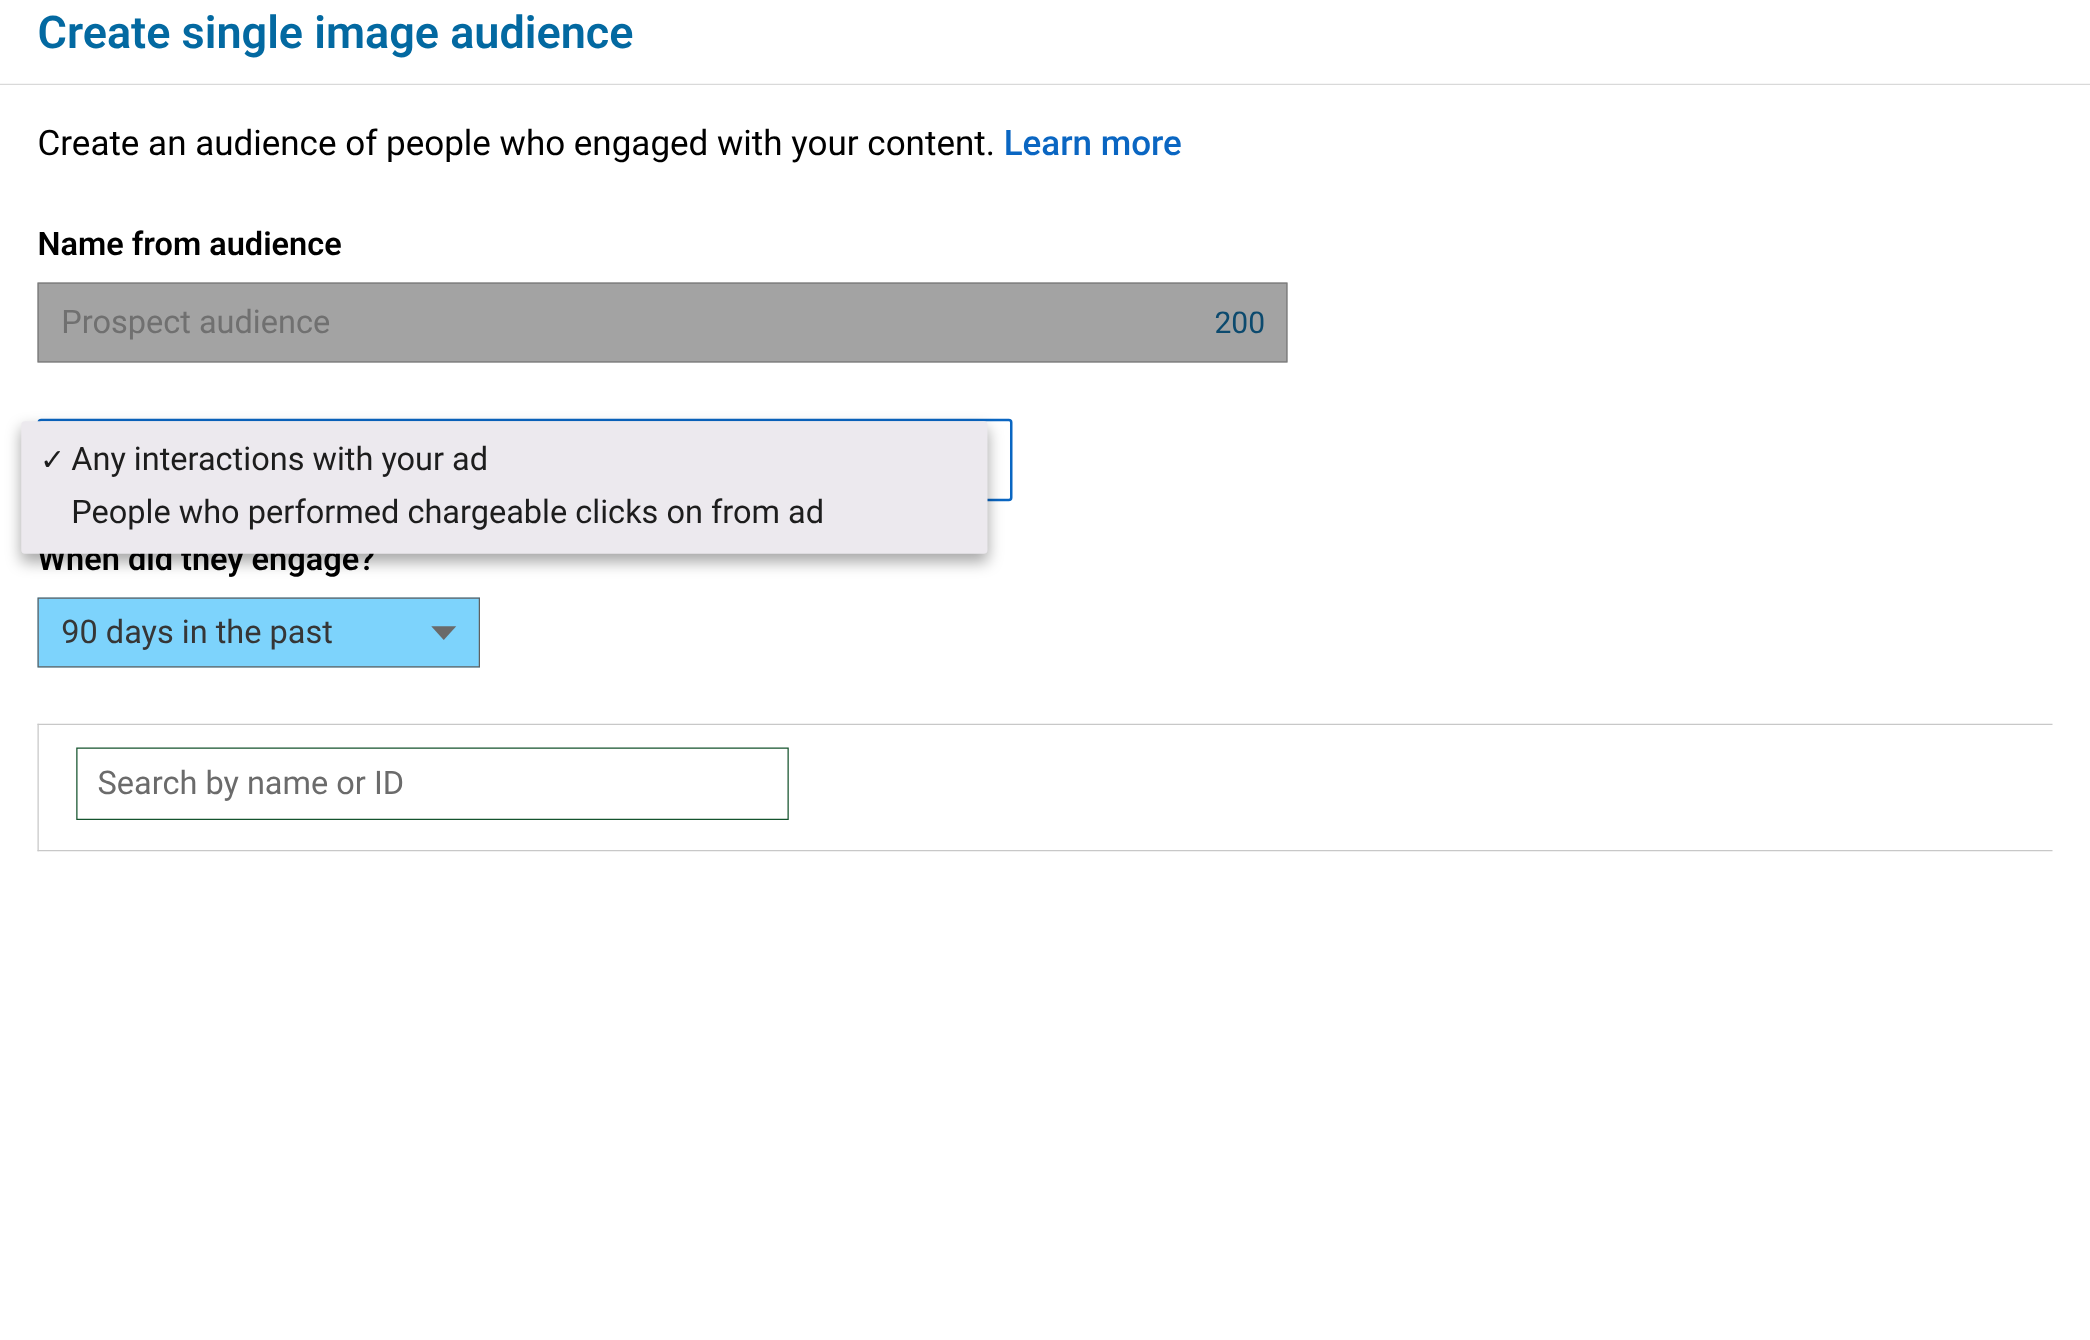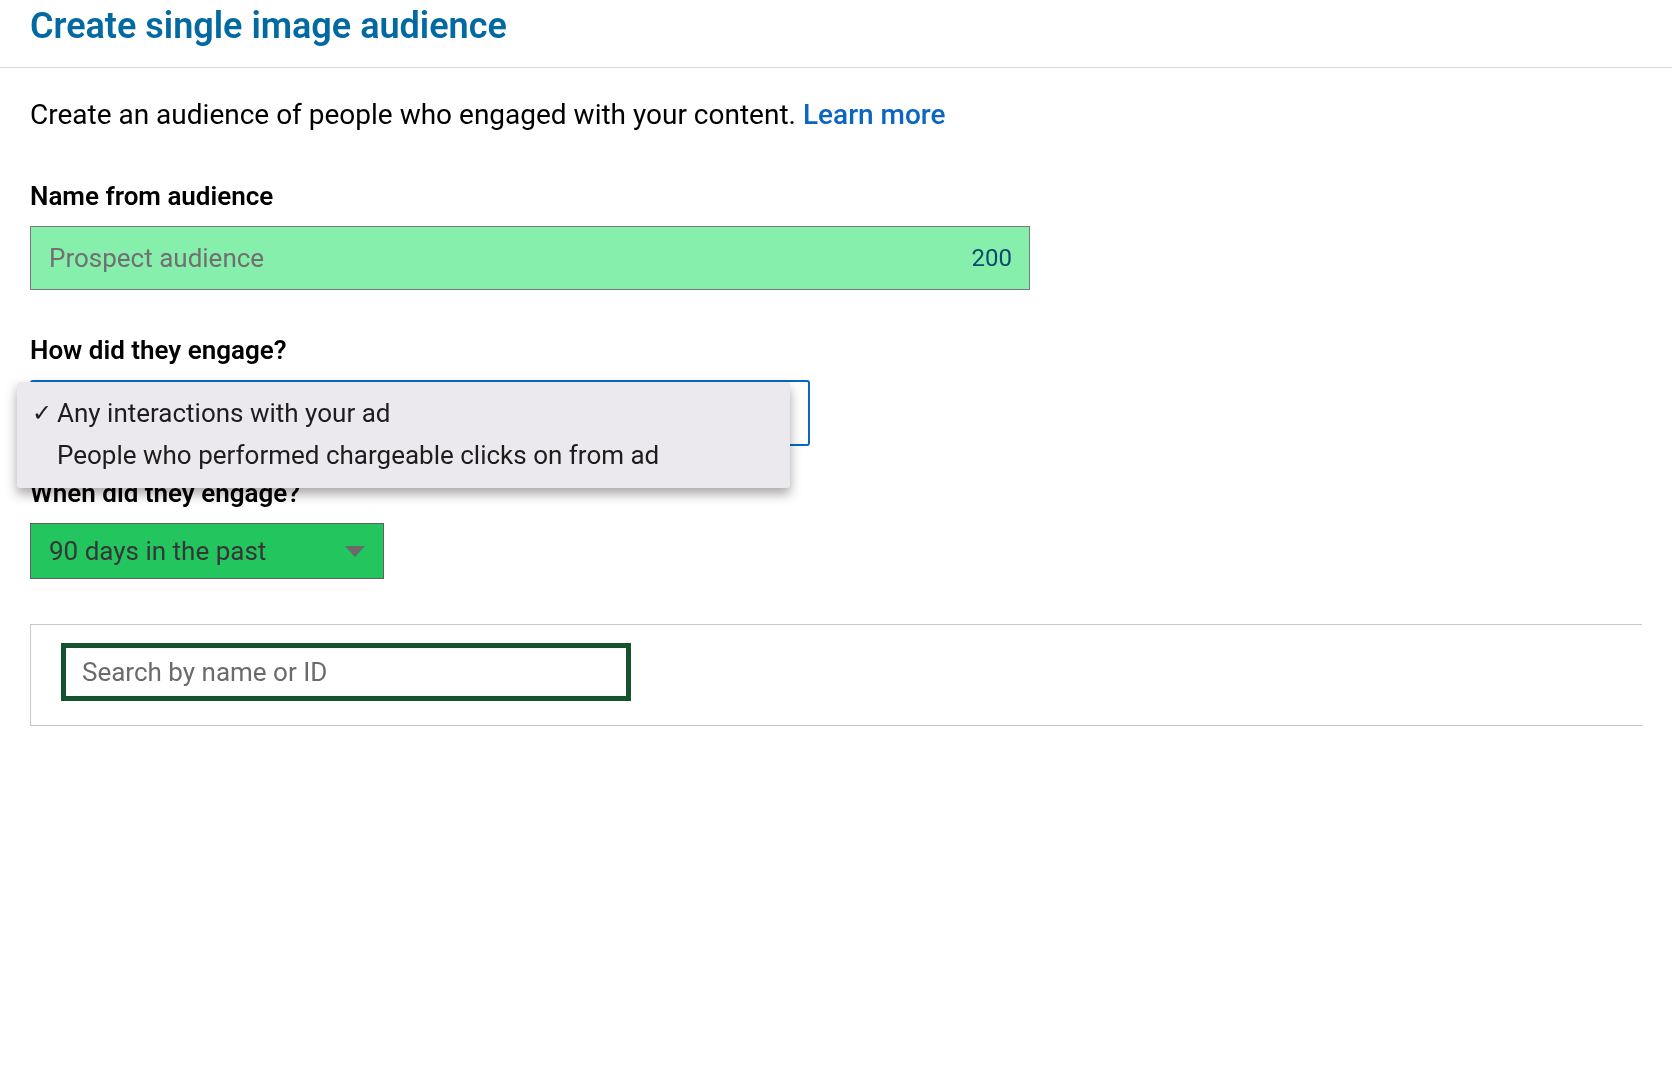--- a/index.html
+++ b/index.html
@@ -48,21 +48,21 @@
       margin-bottom: 45px;
     }
     .name-input {
       width: 100%;
       height: 64px;
       border: 1px solid #7a7a7a;
       padding: 0 90px 0 18px;
       font-size: 26px;
       color: #000000;
       font-family: inherit;
-      background: #86efac;
+      background: #a3a3a3;
     }
     .name-input::placeholder {
       color: #707070;
     }
     .char-counter {
       position: absolute;
       right: 18px;
       top: 50%;
       transform: translateY(-50%);
       font-size: 24px;
@@ -116,21 +116,21 @@
       margin-bottom: 45px;
     }
     .when-select {
       display: inline-flex;
       align-items: center;
       border: 1px solid #606060;
       padding: 12px 18px;
       font-size: 26px;
       color: #363636;
       cursor: pointer;
-      background: #22c55e;
+      background: #7dd3fc;
       min-width: 354px;
       justify-content: space-between;
     }
     .caret-down {
       width: 0;
       height: 0;
       border-left: 10px solid transparent;
       border-right: 10px solid transparent;
       border-top: 11px solid #6a6a6a;
       margin-left: 20px;
@@ -139,21 +139,21 @@
     }
     .campaigns-box {
       border: 1px solid #c8c8c8;
       border-right: none;
       padding: 18px 30px 24px 30px;
       margin-top: 4px;
     }
     .search-input {
       width: 570px;
       height: 58px;
-      border: 5px solid #14532d;
+      border: 1px solid #14532d;
       padding: 0 16px;
       font-size: 26px;
       font-family: inherit;
       color: #000000;
     }
     .search-input::placeholder {
       color: #6b6b6b;
     }
   </style>
 </head>
@@ -171,21 +171,20 @@
 
   <div>
     <label class="field-label">Name from audience</label>
     <div class="name-input-wrapper">
       <input type="text" class="name-input" placeholder="Prospect audience" style="">
       <span class="char-counter">200</span>
     </div>
   </div>
 
   <div class="engage-section">
-    <label class="field-label">How did they engage?</label>
     <div style="position:relative;">
       <div class="engage-select-border"></div>
       <div class="dropdown-menu">
         <div class="dropdown-option">
           <span class="check-icon">✓</span>
           <span>Any interactions with your ad</span>
         </div>
         <div class="dropdown-option">
           <span class="check-spacer"></span>
           <span>People who performed chargeable clicks on from ad</span>

